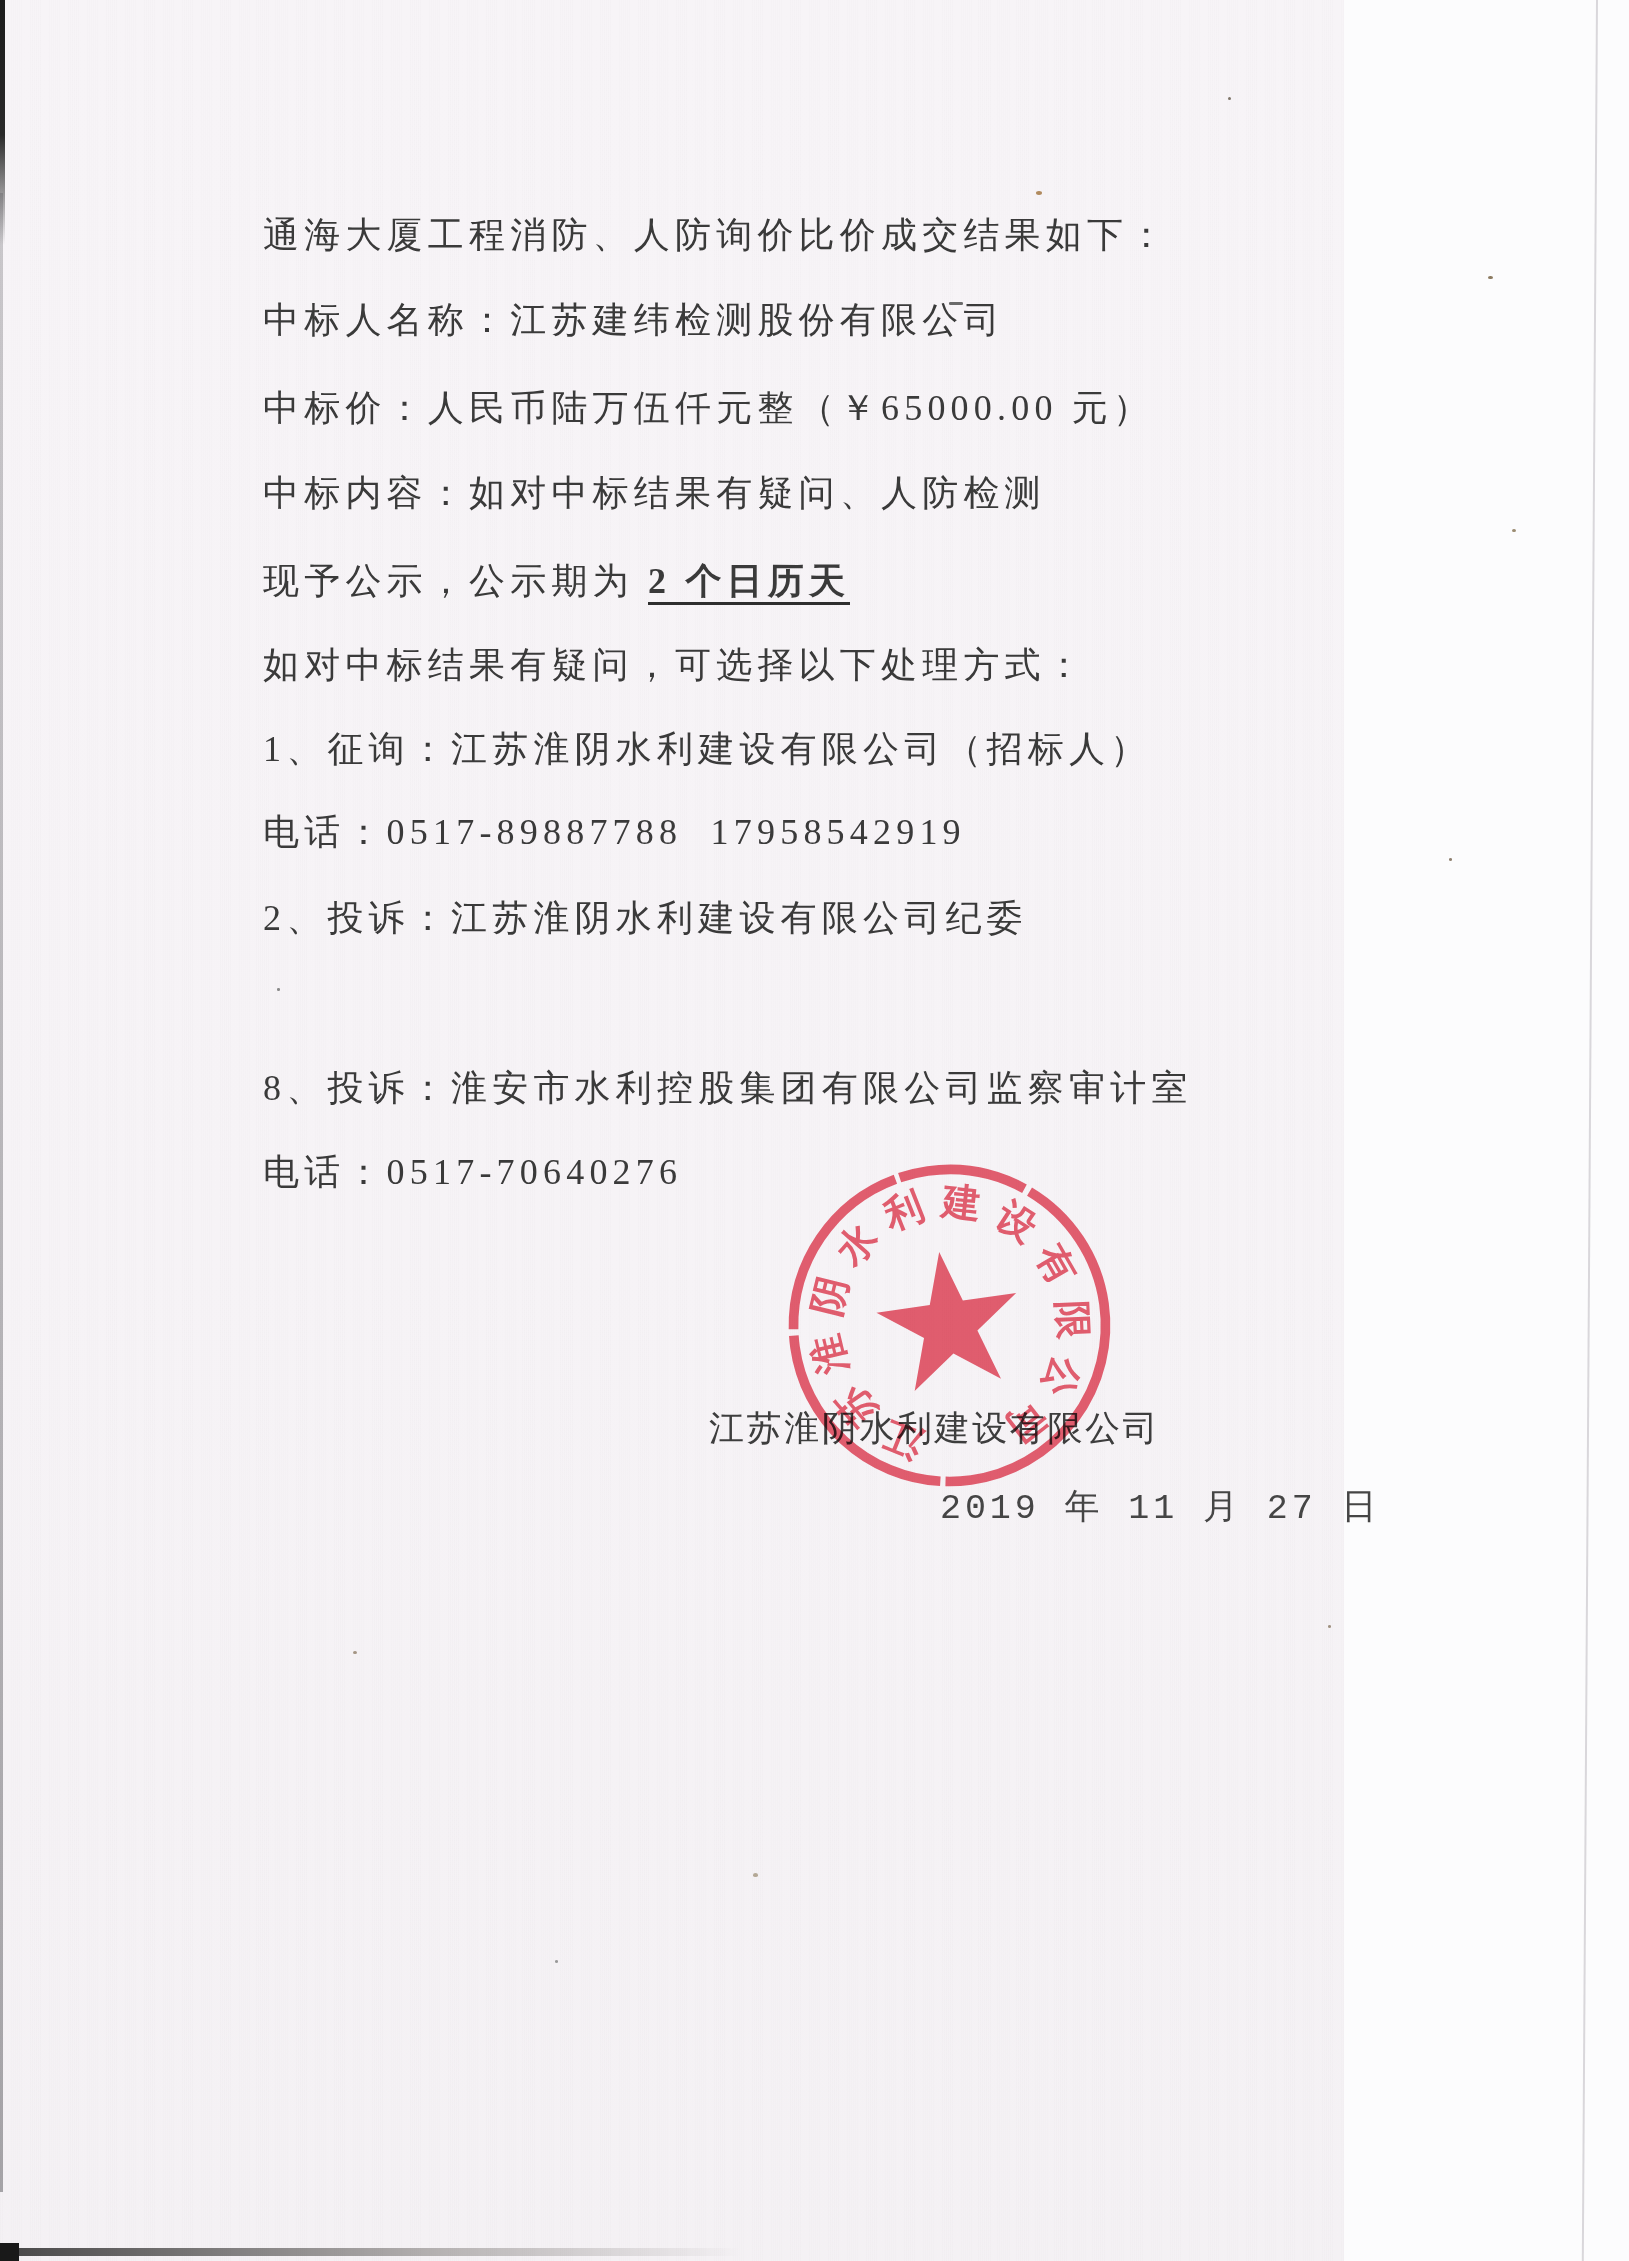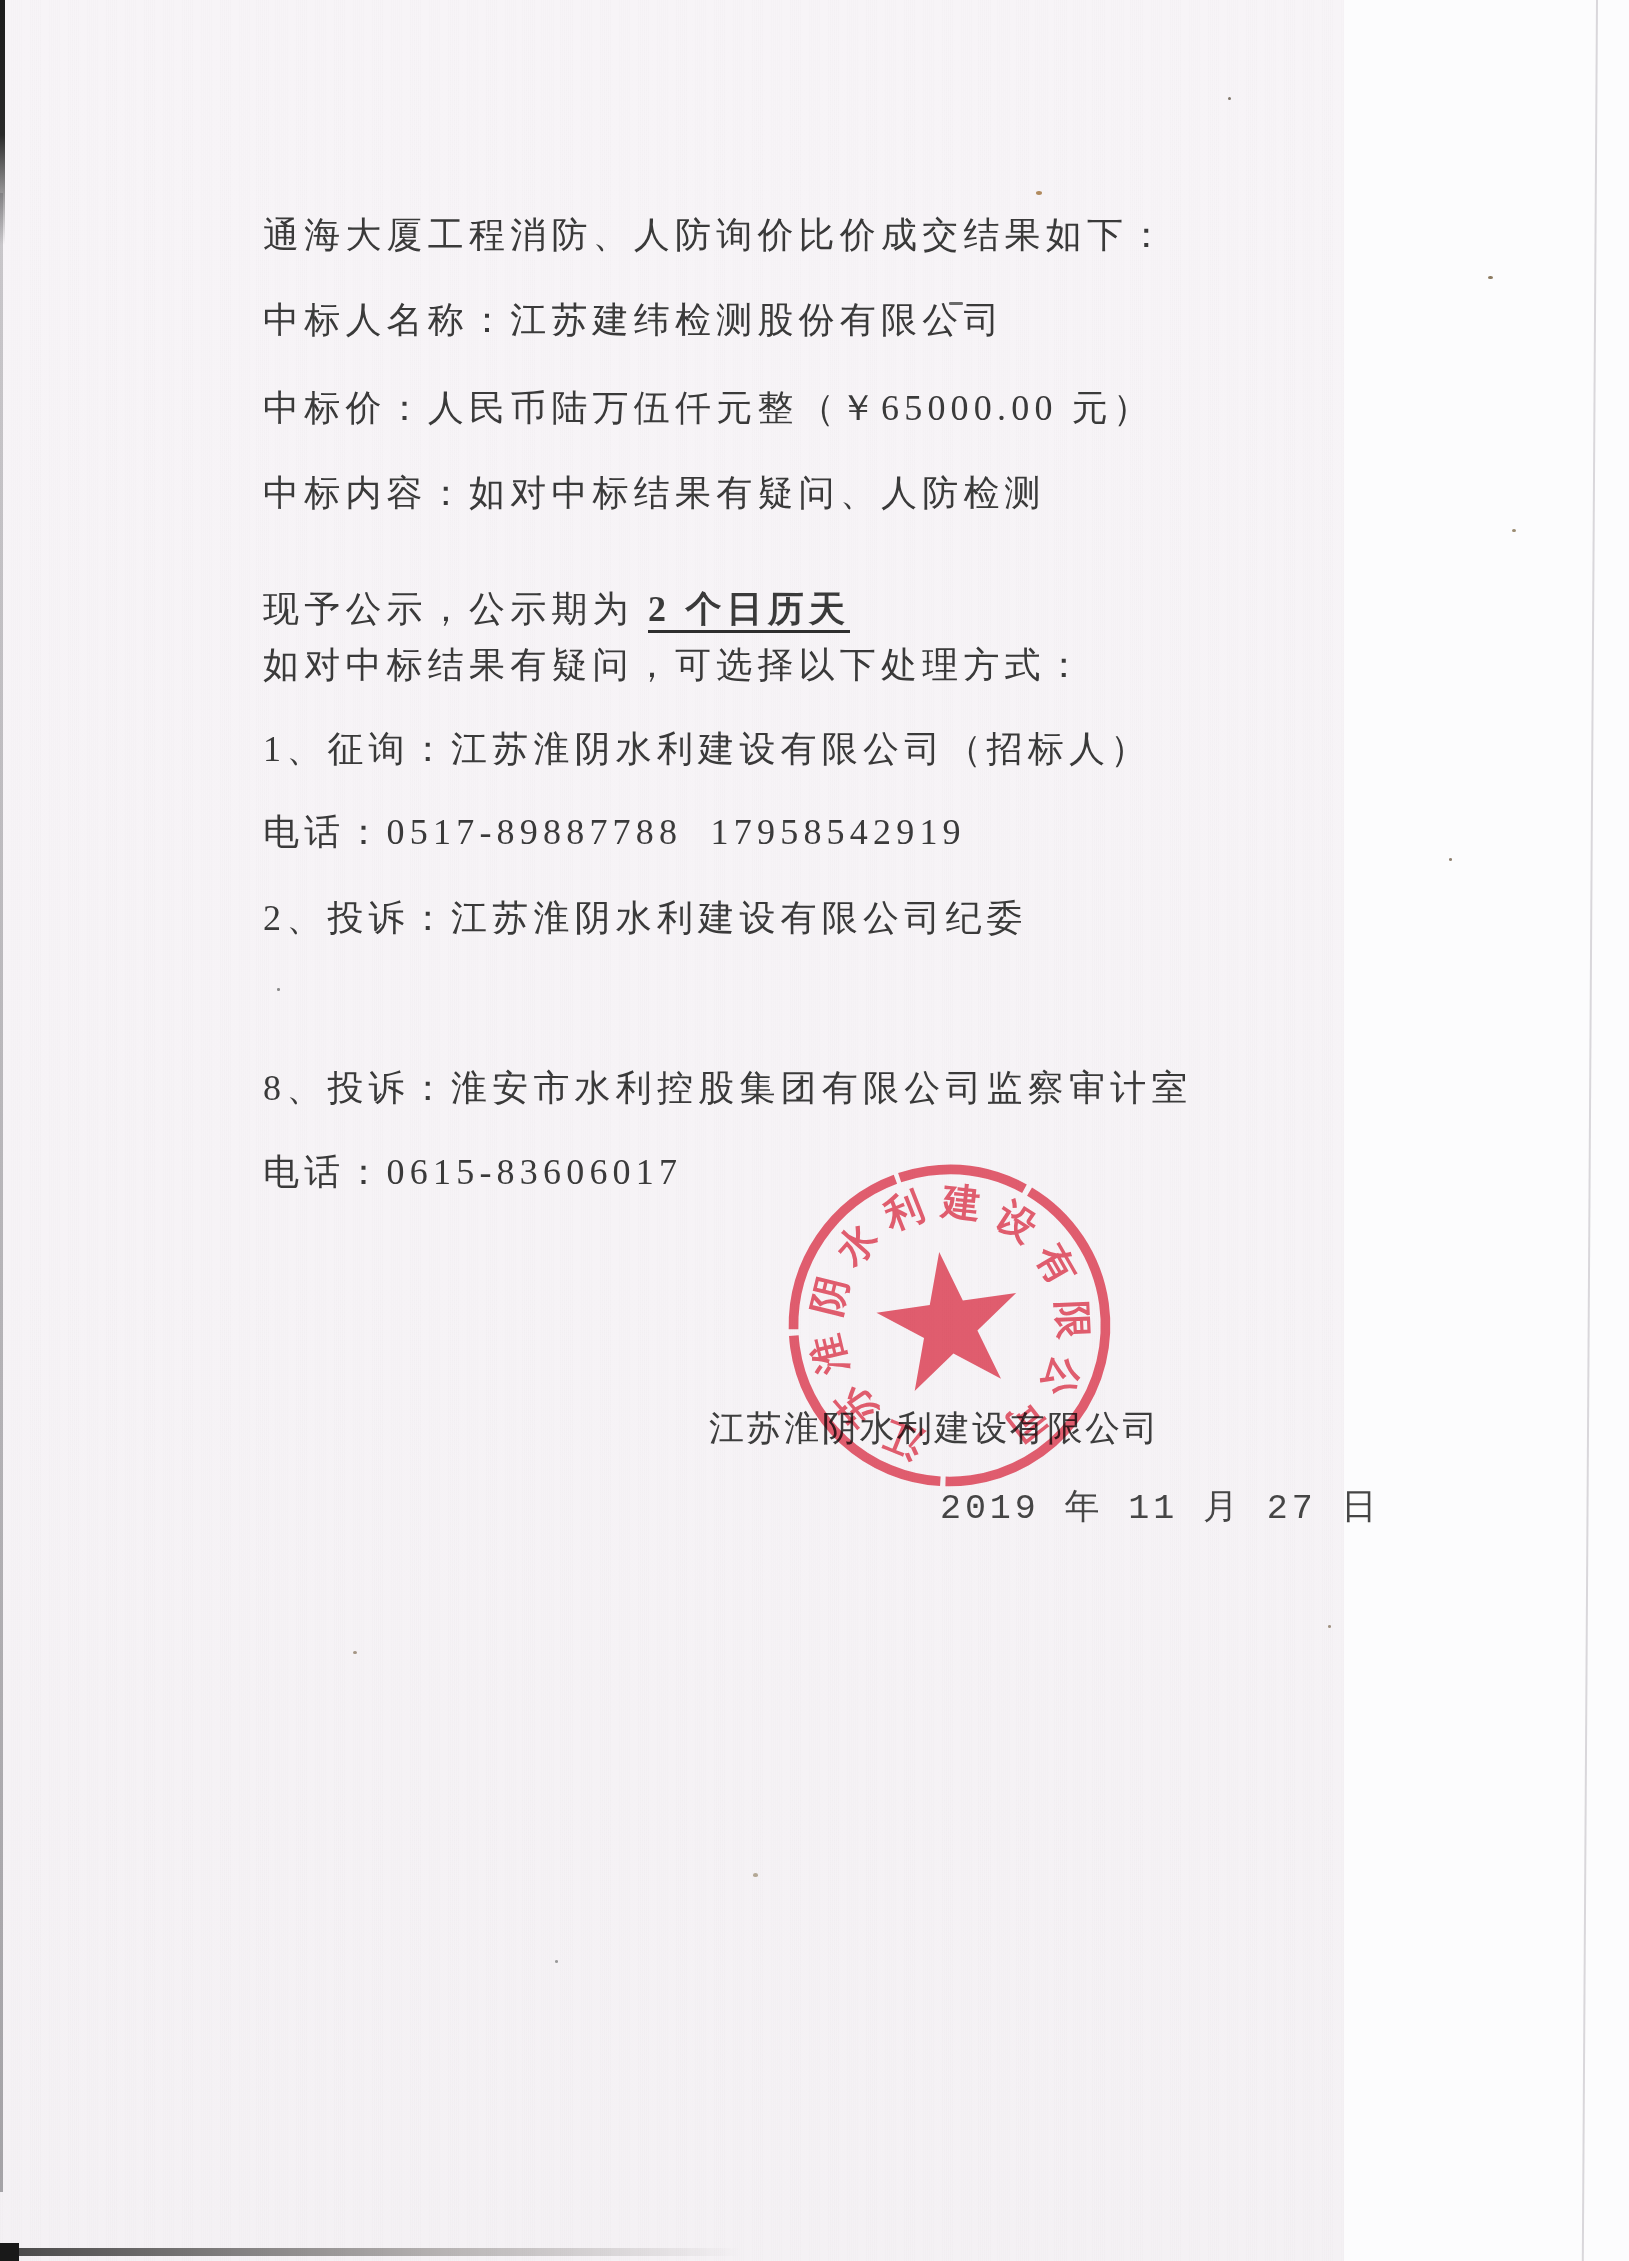--- a/index.html
+++ b/index.html
@@ -68,27 +68,27 @@
 </head>
 <body>
 
 <div class="page">
   <div class="scan-texture"></div>
 
   <div class="doc-line" style="top:213px">通海大厦工程消防、人防询价比价成交结果如下：</div>
   <div class="doc-line" style="top:298px">中标人名称：江苏建纬检测股份有限公司</div>
   <div class="doc-line" style="top:386px">中标价：人民币陆万伍仟元整（￥65000.00 元）</div>
   <div class="doc-line" style="top:471px">中标内容：如对中标结果有疑问、人防检测</div>
-  <div class="doc-line" style="top:587px"><span>现予公示，公示期为 </span><span class="emph">2 个日历天</span></div>
+  <div class="doc-line" style="top:559px"><span>现予公示，公示期为 </span><span class="emph">2 个日历天</span></div>
   <div class="doc-line" style="top:643px">如对中标结果有疑问，可选择以下处理方式：</div>
   <div class="doc-line" style="top:727px">1、征询：江苏淮阴水利建设有限公司（招标人）</div>
   <div class="doc-line" style="top:810px">电话：0517-89887788  17958542919</div>
   <div class="doc-line" style="top:896px">2、投诉：江苏淮阴水利建设有限公司纪委</div>
   <div class="doc-line" style="top:1066px">8、投诉：淮安市水利控股集团有限公司监察审计室</div>
-  <div class="doc-line" style="top:1150px">电话：0615-83606017</div>
+  <div class="doc-line" style="top:1150px">电话：0517-70640276</div>
 
   <div class="signature-line">江苏淮阴水利建设有限公司</div>
   <div class="date-line">2019 年 11 月 27 日</div>
 
   <svg class="seal" viewBox="-280 -280 560 560" aria-hidden="true">
     <g transform="rotate(-8)">
         <circle r="242" fill="none" stroke="#e74f62" stroke-width="15" stroke-dasharray="420 8 350 10 300 7 200 9"></circle>
         <path d="M 0,-115 L 25.9,-35.6 L 109.4,-35.5 L 41.8,13.6 L 67.6,93 L 0,44 L -67.6,93 L -41.8,13.6 L -109.4,-35.5 L -25.9,-35.6 Z" fill="#e74f62"></path>
         <text transform="rotate(-150) translate(0,-192)" text-anchor="middle" dominant-baseline="central" font-size="60" fill="#e74f62">江</text>
         <text transform="rotate(-122.72727272727272) translate(0,-192)" text-anchor="middle" dominant-baseline="central" font-size="60" fill="#e74f62">苏</text>

